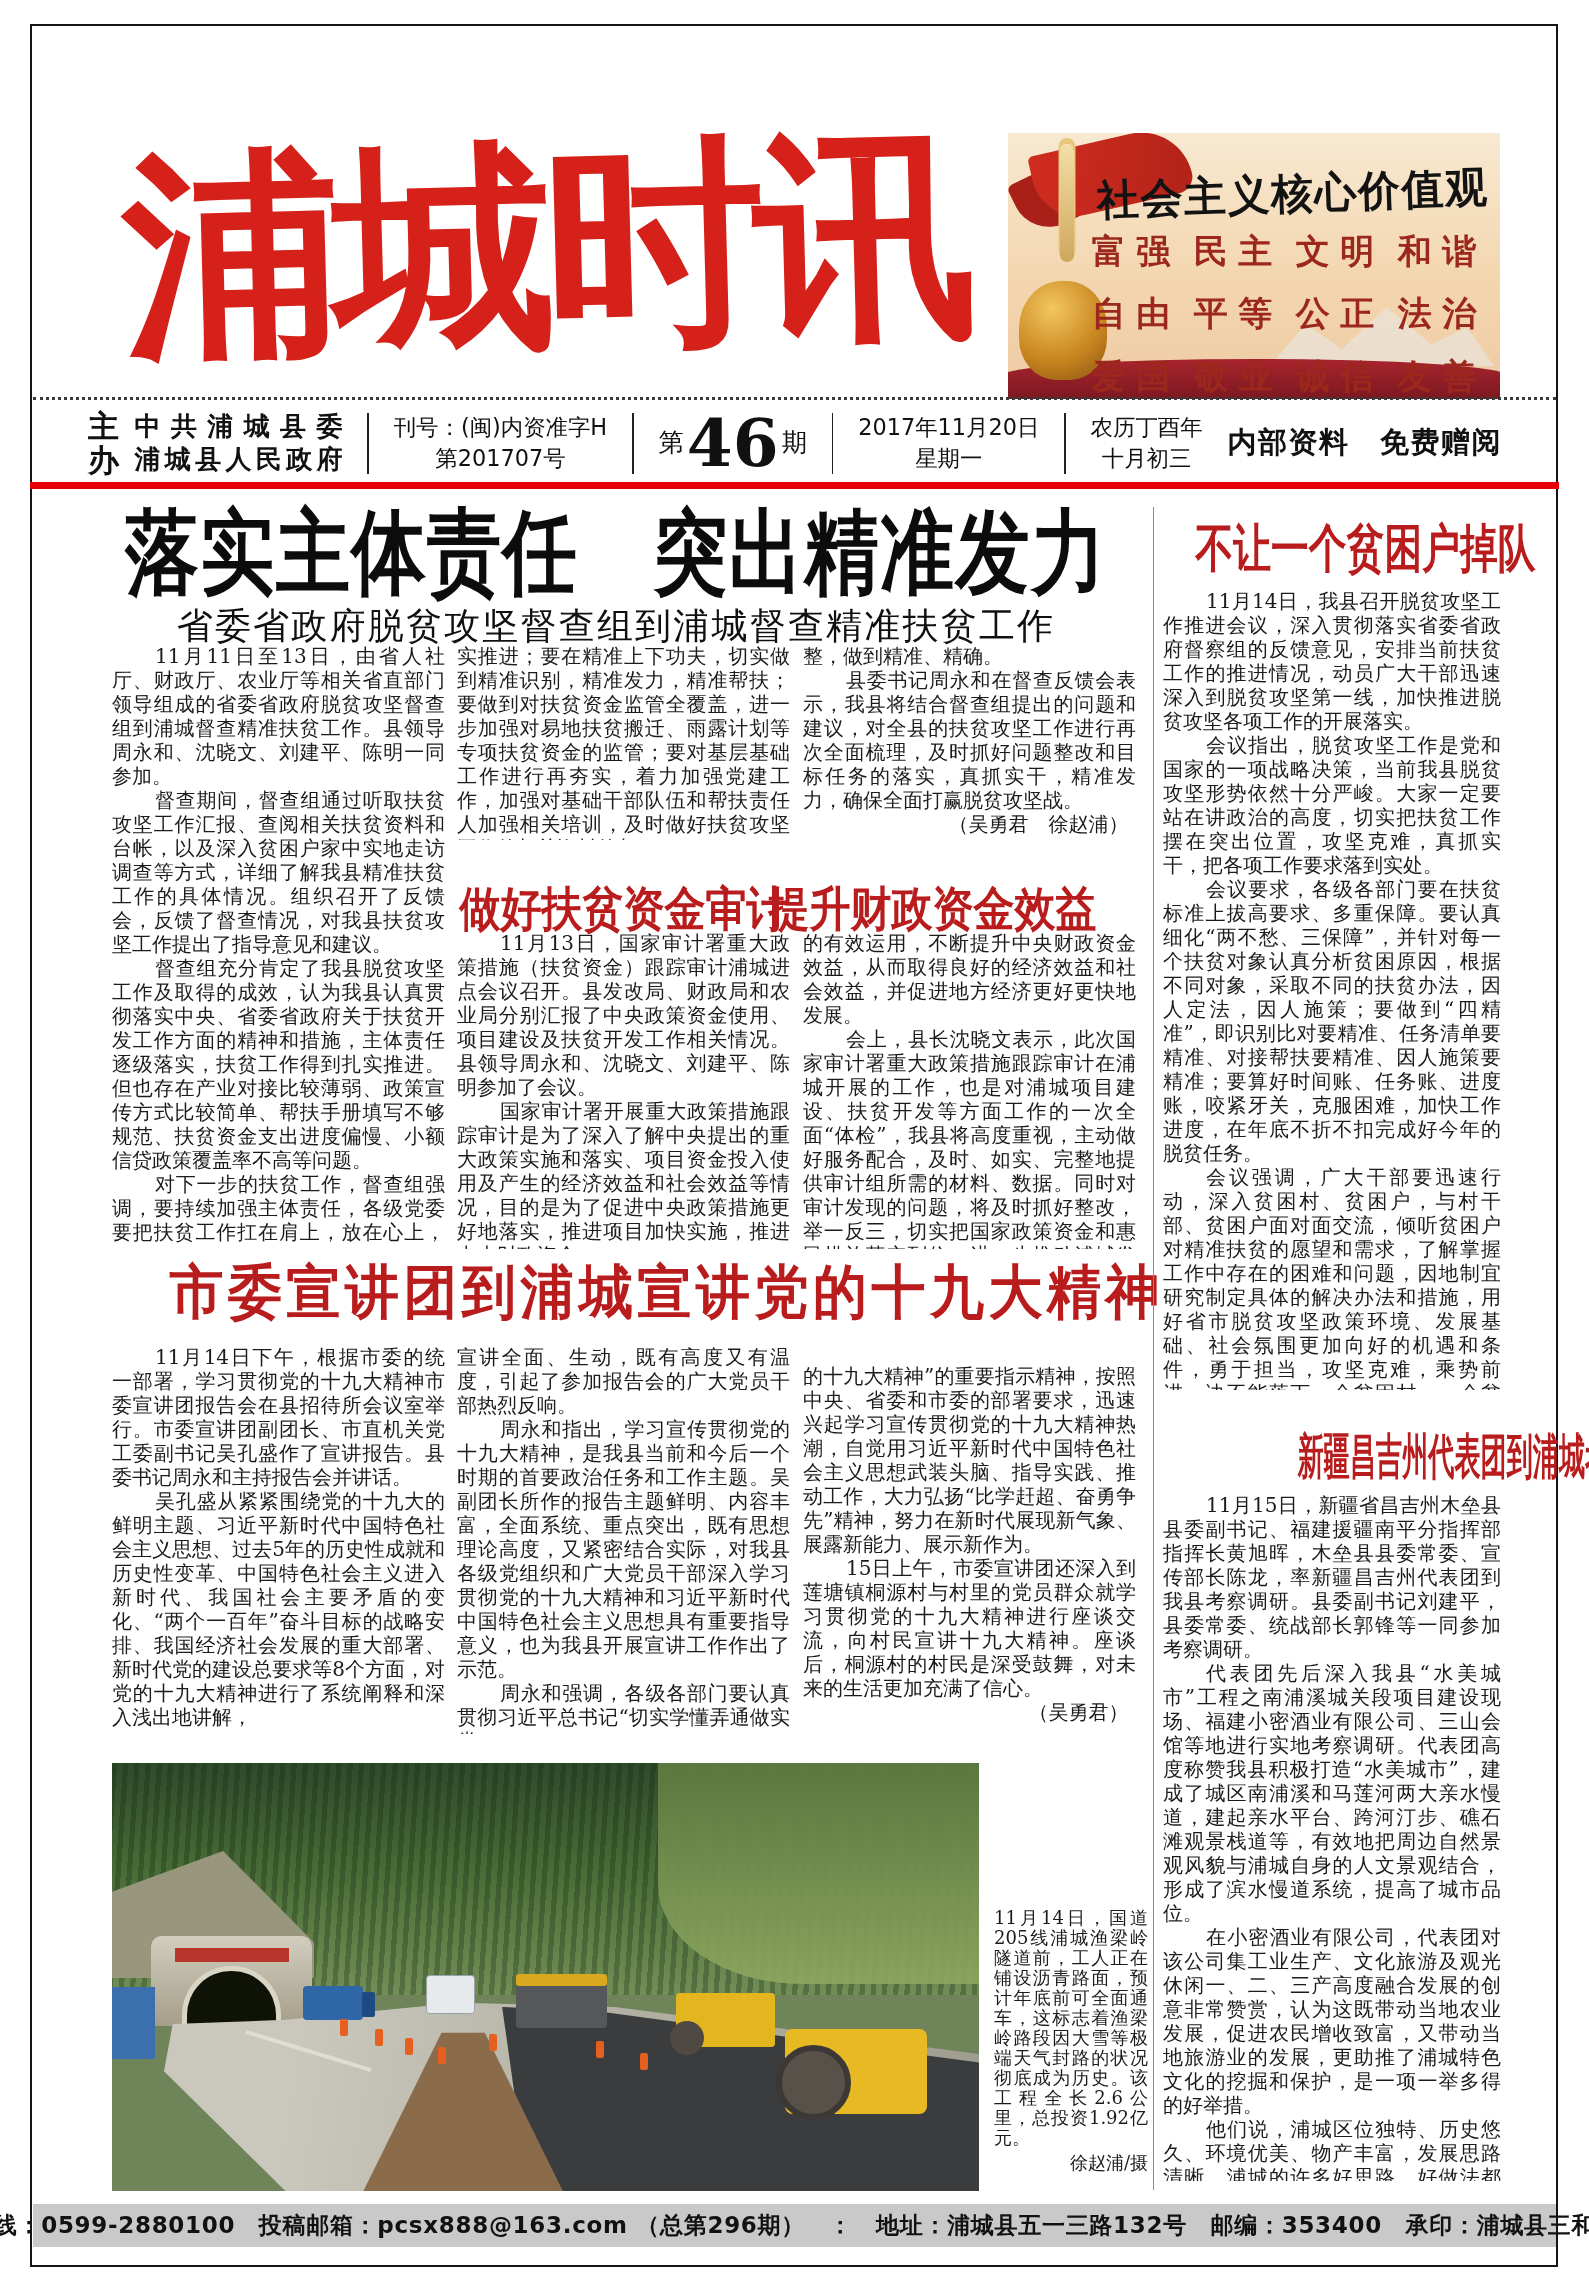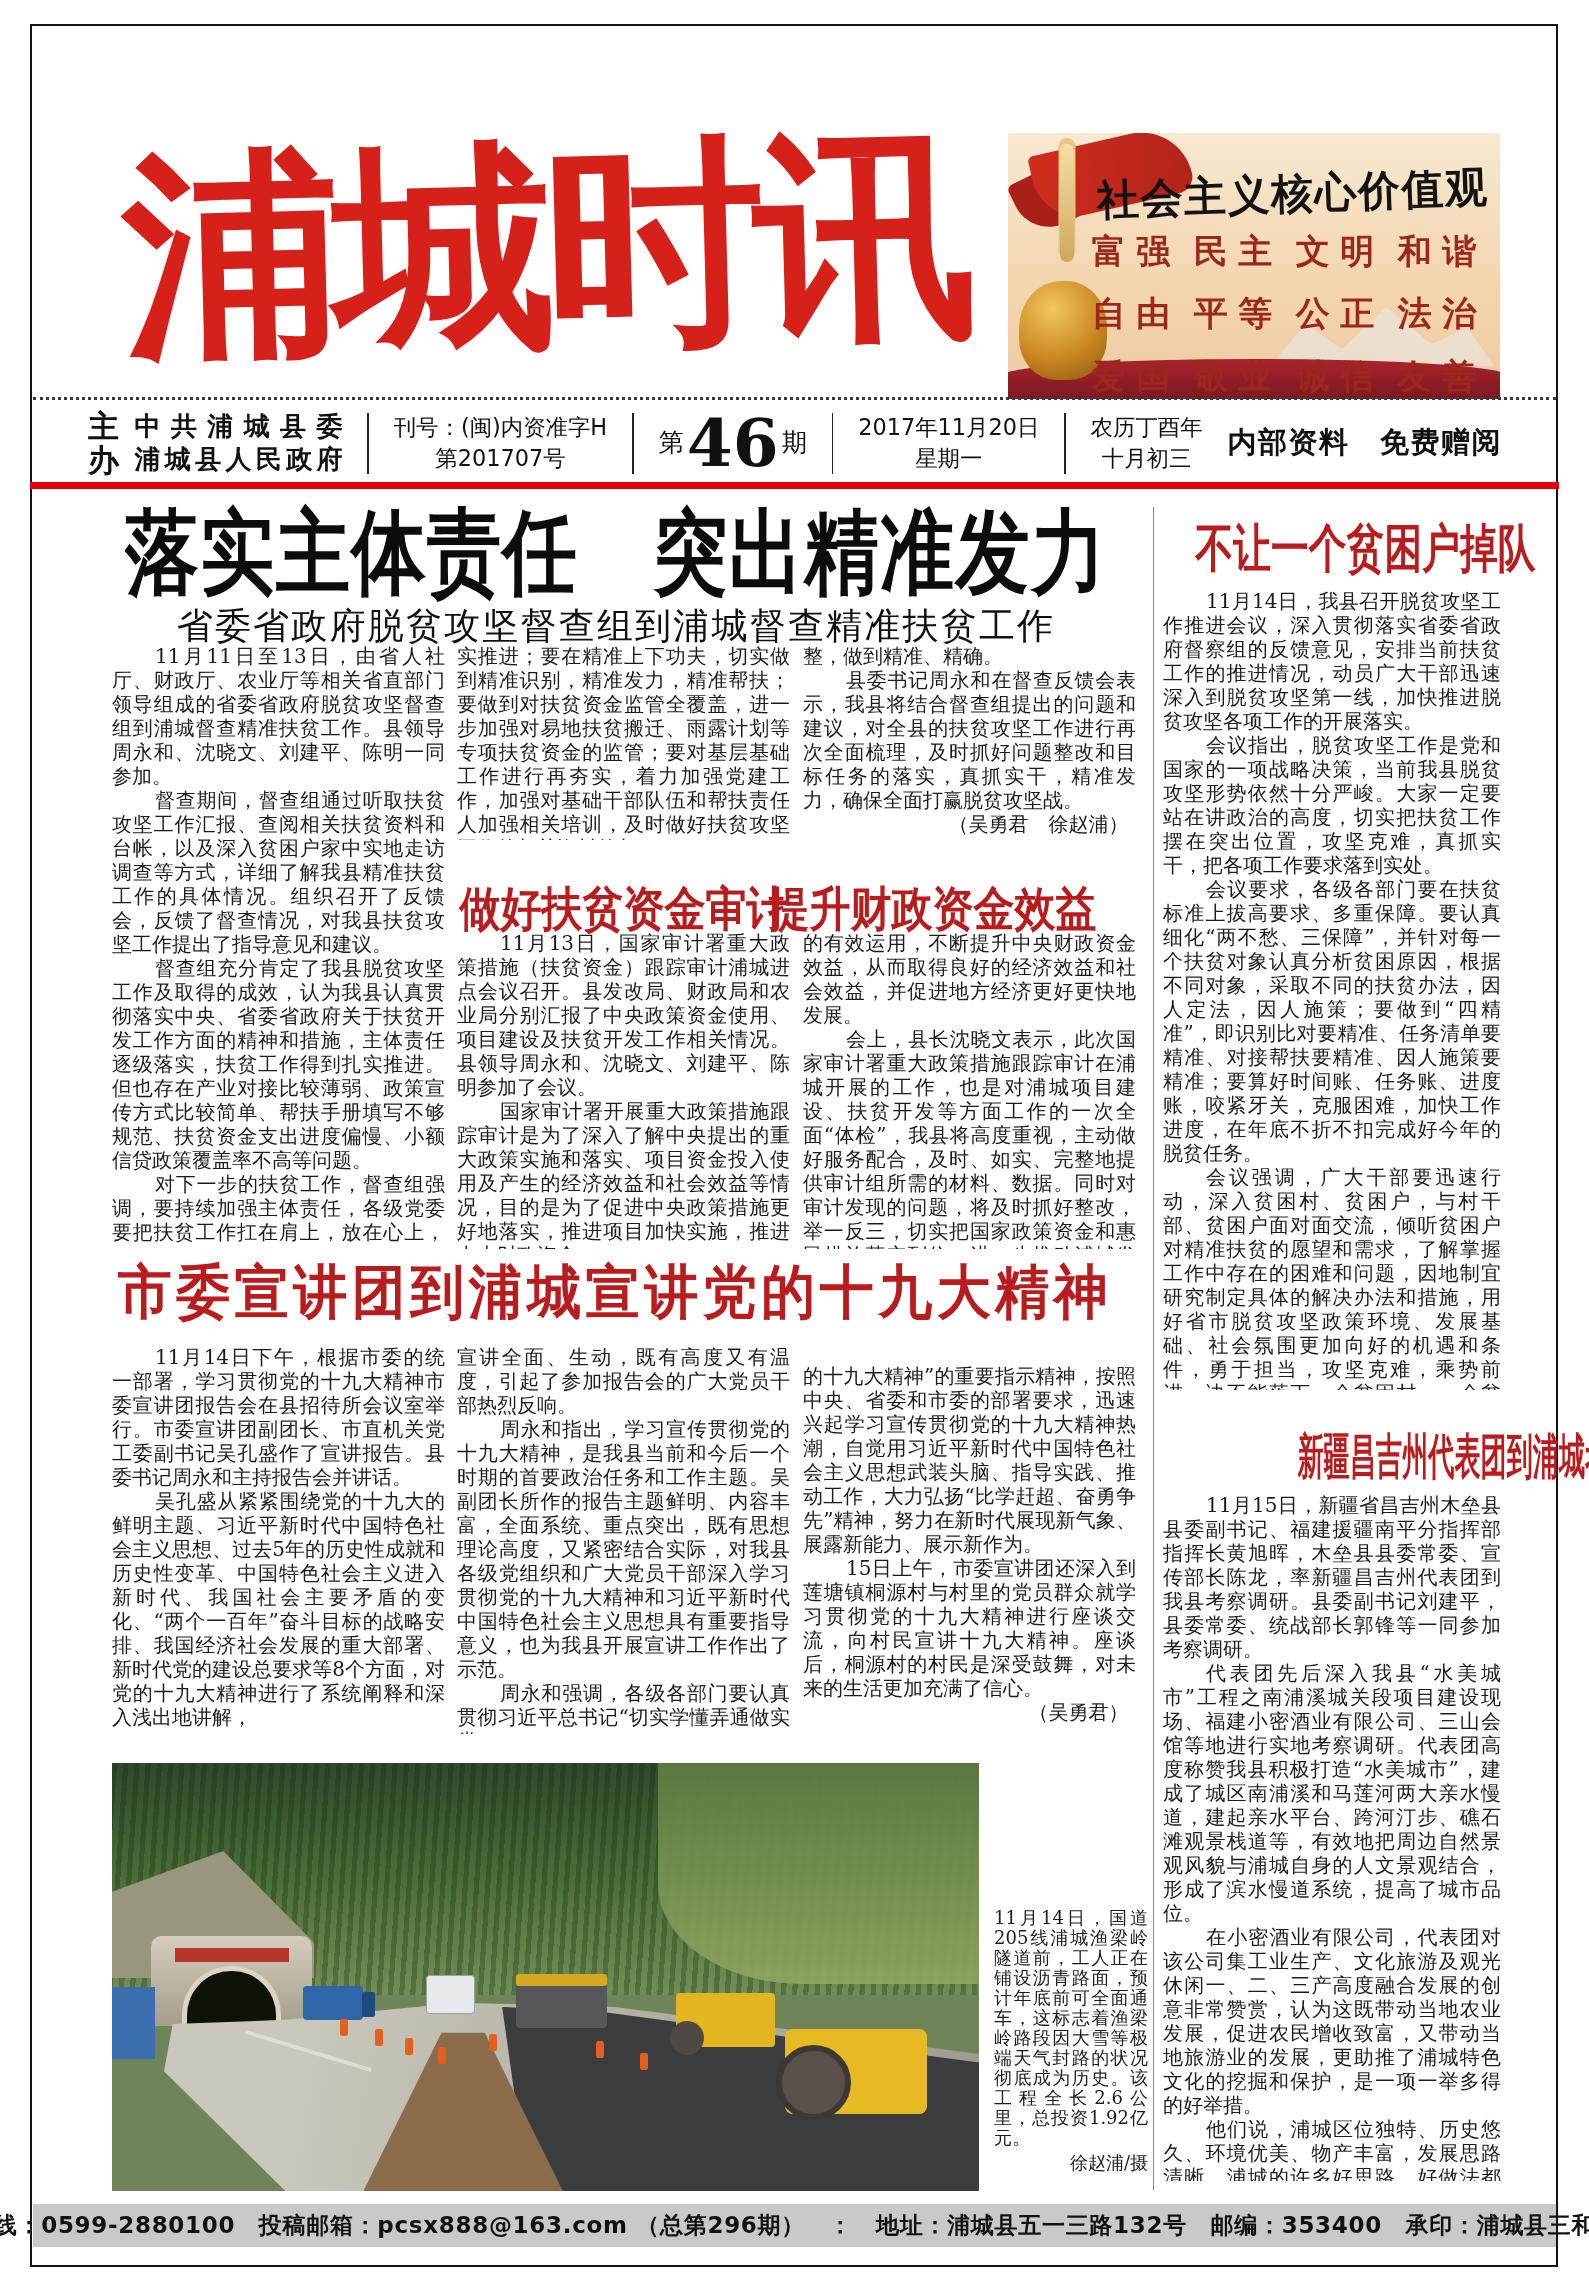--- a/index.html
+++ b/index.html
@@ -228,21 +228,21 @@
 
   <div class="sec-h" style="left:766px; top:878px; width:333px; font-size:41px;">
     <span style="transform:scaleY(1.15);">提升财政资金效益</span>
   </div>
   <div class="col" style="left:803px; top:931px; height:318px;">
     <p class="p cont">的有效运用，不断提升中央财政资金效益，从而取得良好的经济效益和社会效益，并促进地方经济更好更快地发展。</p>
     <p class="p">会上，县长沈晓文表示，此次国家审计署重大政策措施跟踪审计在浦城开展的工作，也是对浦城项目建设、扶贫开发等方面工作的一次全面“体检”，我县将高度重视，主动做好服务配合，及时、如实、完整地提供审计组所需的材料、数据。同时对审计发现的问题，将及时抓好整改，举一反三，切实把国家政策资金和惠民措施落实到位，进一步推动浦城发展。</p>
 
   </div>
 
-  <div class="sec-h" style="left:97px; top:1254px; width:1036px; font-size:54px; letter-spacing:4.5px;">
+  <div class="sec-h" style="left:128px; top:1254px; width:1036px; font-size:54px; letter-spacing:4.5px;text-align:right;">
     <span style="transform:scaleY(1.08);">市委宣讲团到浦城宣讲党的十九大精神</span>
   </div>
   <div class="col" style="left:112px; top:1345px; height:385px;">
     <p class="p">11月14日下午，根据市委的统一部署，学习贯彻党的十九大精神市委宣讲团报告会在县招待所会议室举行。市委宣讲团副团长、市直机关党工委副书记吴孔盛作了宣讲报告。县委书记周永和主持报告会并讲话。</p>
     <p class="p">吴孔盛从紧紧围绕党的十九大的鲜明主题、习近平新时代中国特色社会主义思想、过去5年的历史性成就和历史性变革、中国特色社会主义进入新时代、我国社会主要矛盾的变化、“两个一百年”奋斗目标的战略安排、我国经济社会发展的重大部署、新时代党的建设总要求等8个方面，对党的十九大精神进行了系统阐释和深入浅出地讲解，</p>
   </div>
   <div class="col" style="left:457px; top:1345px; height:389px;">
     <p class="p cont">宣讲全面、生动，既有高度又有温度，引起了参加报告会的广大党员干部热烈反响。</p>
     <p class="p">周永和指出，学习宣传贯彻党的十九大精神，是我县当前和今后一个时期的首要政治任务和工作主题。吴副团长所作的报告主题鲜明、内容丰富，全面系统、重点突出，既有思想理论高度，又紧密结合实际，对我县各级党组织和广大党员干部深入学习贯彻党的十九大精神和习近平新时代中国特色社会主义思想具有重要指导意义，也为我县开展宣讲工作作出了示范。</p>
     <p class="p">周永和强调，各级各部门要认真贯彻习近平总书记“切实学懂弄通做实党</p>

